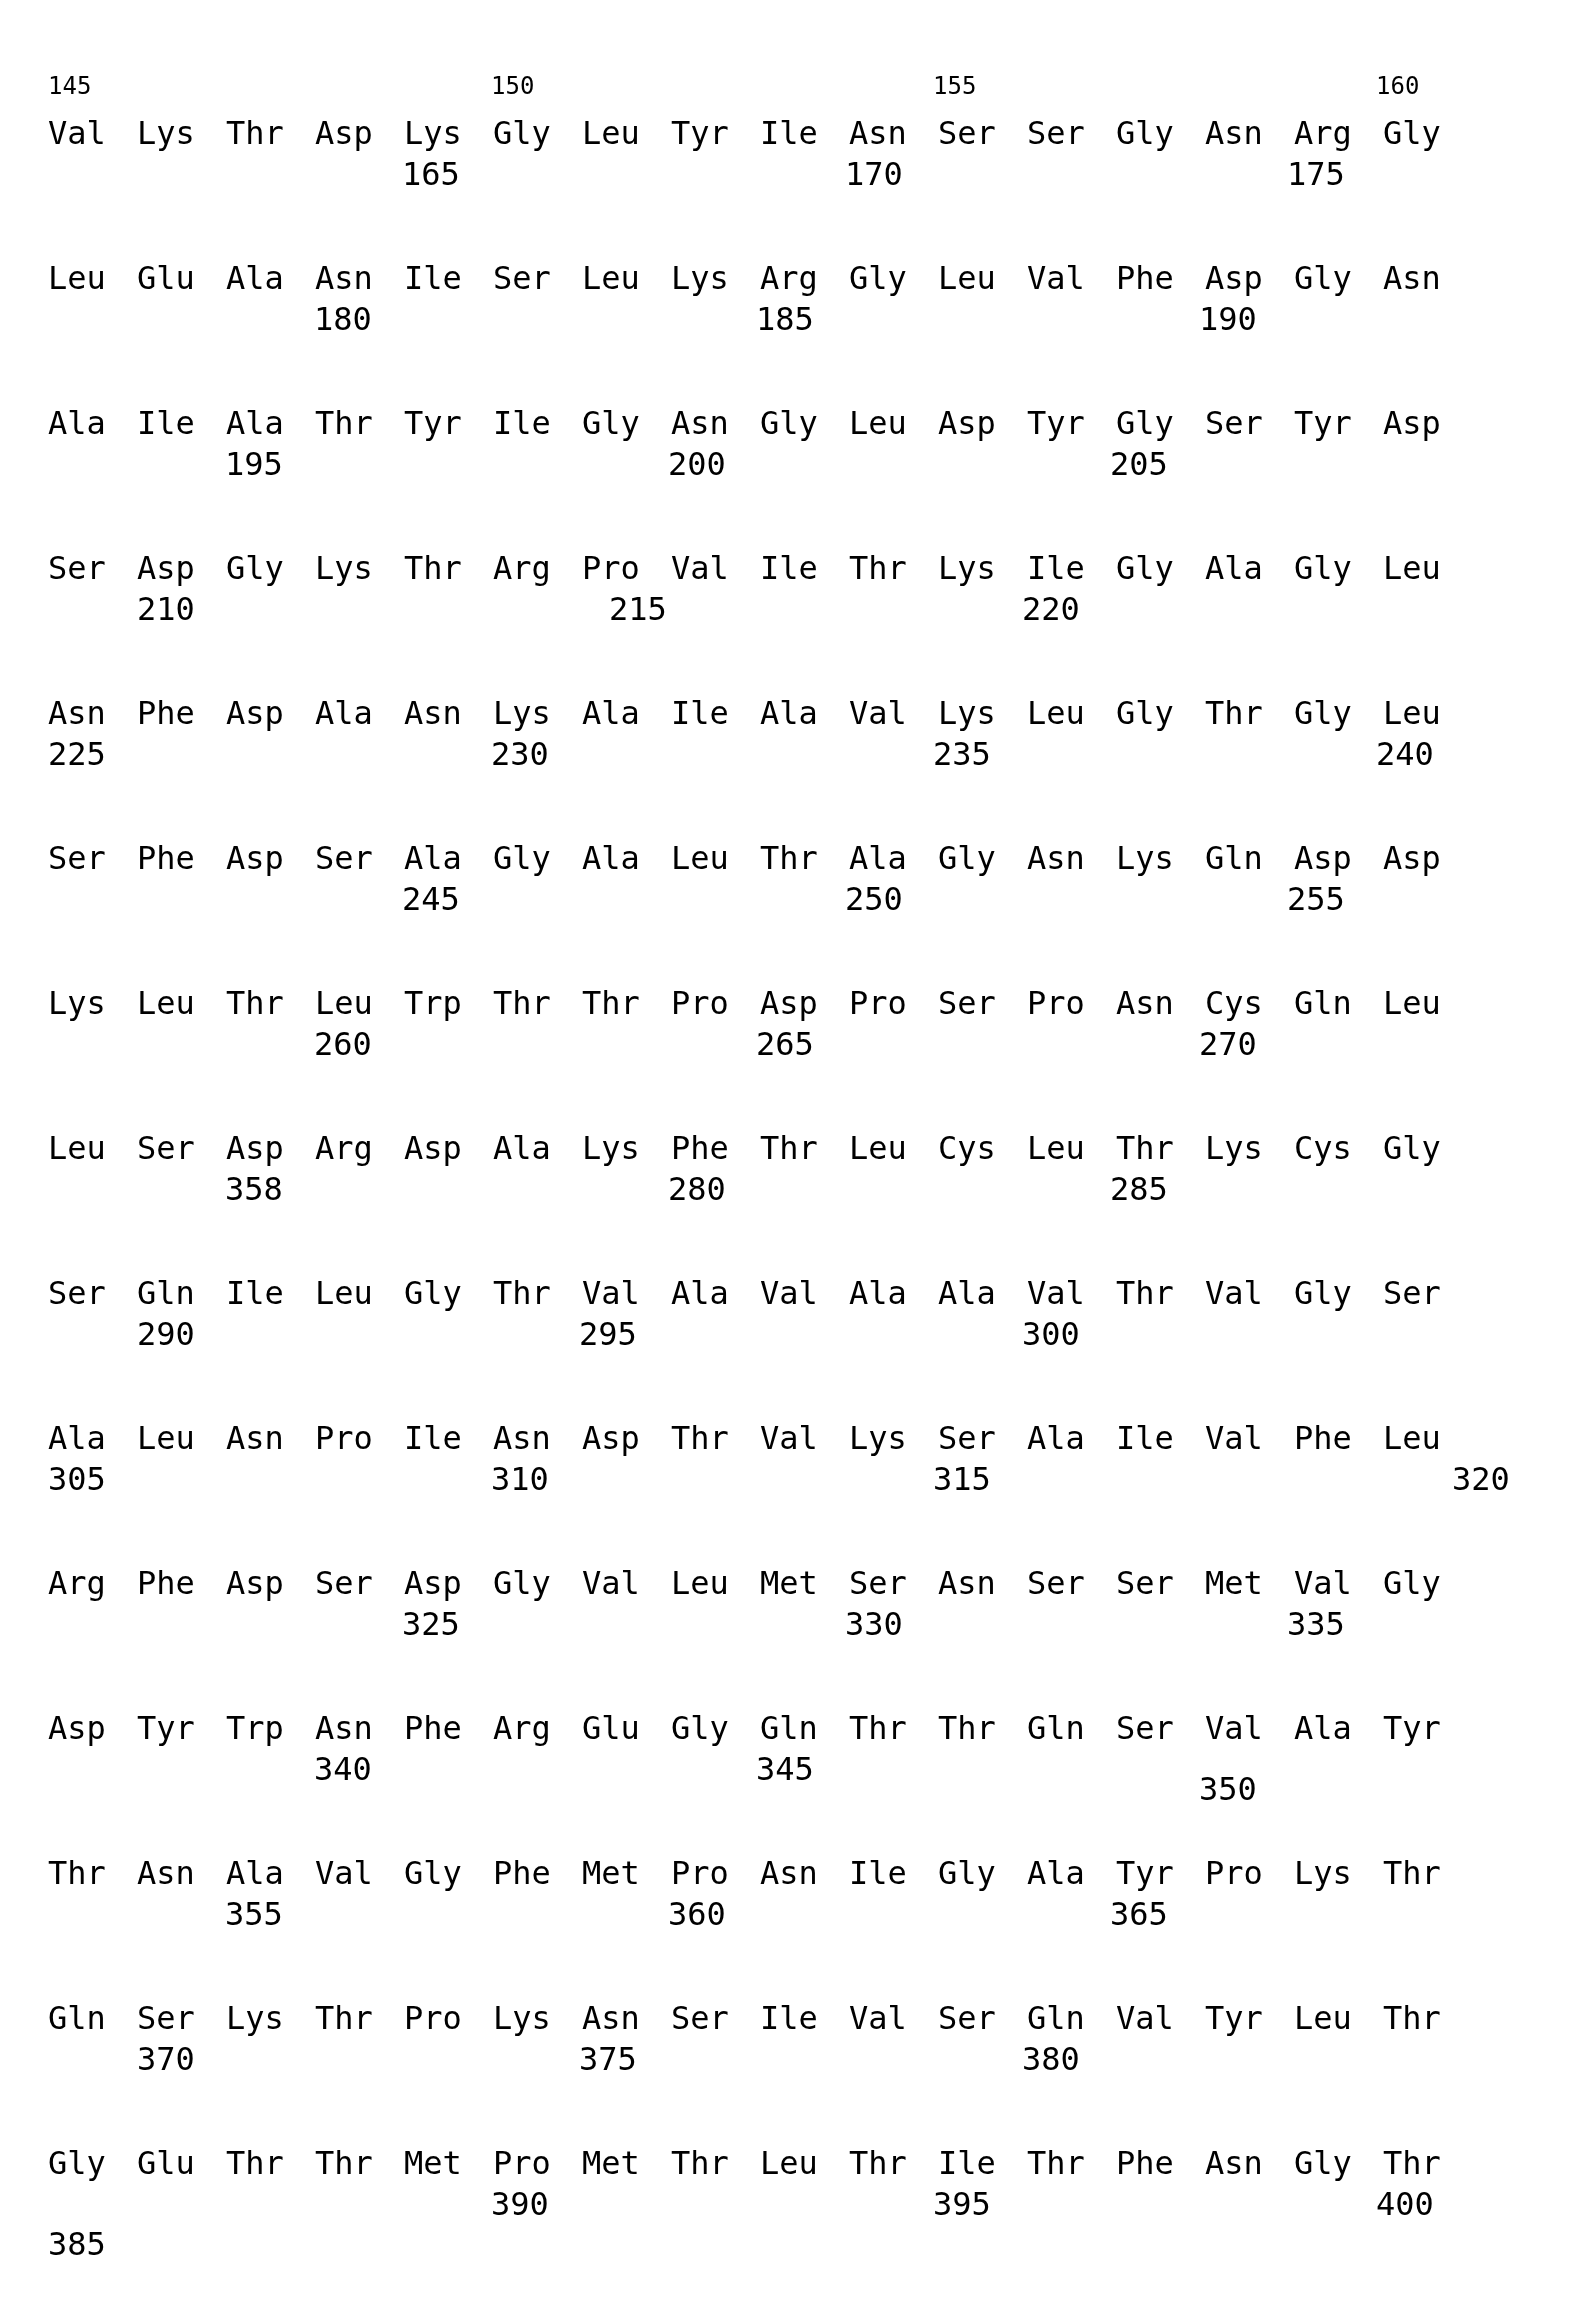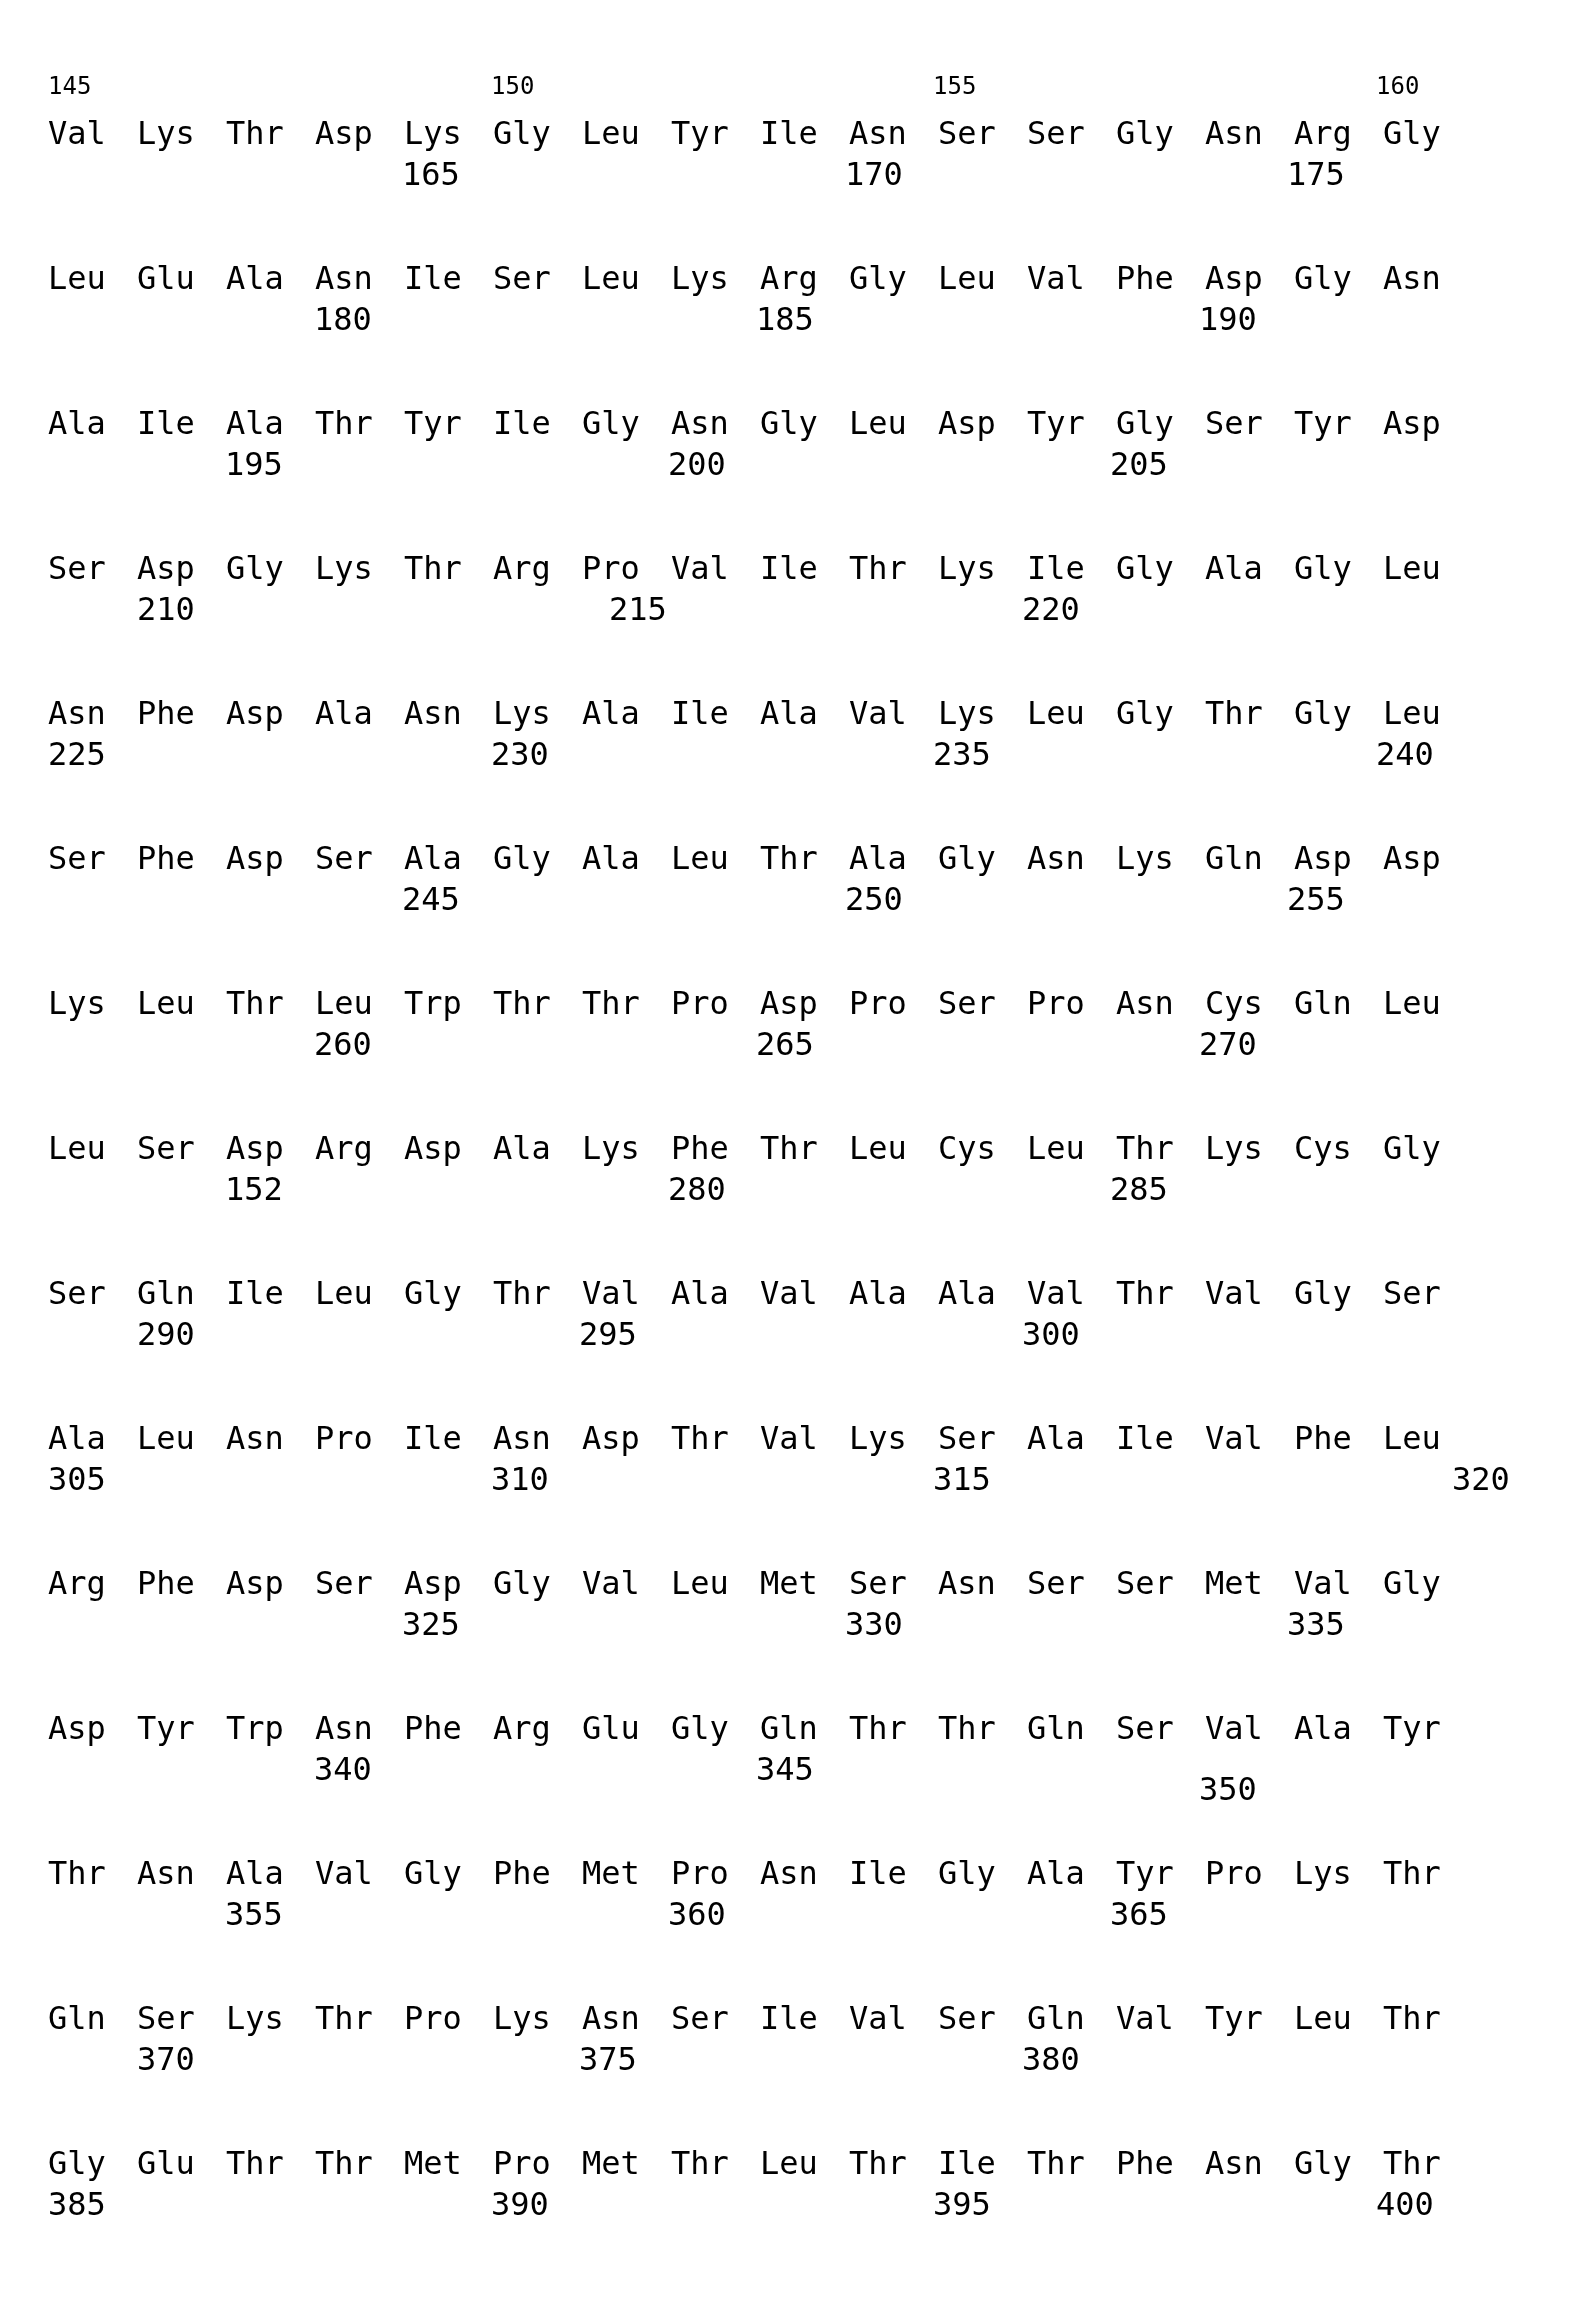--- a/index.html
+++ b/index.html
@@ -128,21 +128,21 @@
         <div class="residue-row"><span class="residue">Lys</span><span class="residue">Leu</span><span class="residue">Thr</span><span class="residue">Leu</span><span class="residue">Trp</span><span class="residue">Thr</span><span class="residue">Thr</span><span class="residue">Pro</span><span class="residue">Asp</span><span class="residue">Pro</span><span class="residue">Ser</span><span class="residue">Pro</span><span class="residue">Asn</span><span class="residue">Cys</span><span class="residue">Gln</span><span class="residue">Leu</span></div>
         <div class="numbers-row">
           <span class="num" style="left: 266px;">260</span>
           <span class="num" style="left: 708px;">265</span>
           <span class="num" style="left: 1151px;">270</span>
         </div>
       </div>
       <div class="seq-block">
         <div class="residue-row"><span class="residue">Leu</span><span class="residue">Ser</span><span class="residue">Asp</span><span class="residue">Arg</span><span class="residue">Asp</span><span class="residue">Ala</span><span class="residue">Lys</span><span class="residue">Phe</span><span class="residue">Thr</span><span class="residue">Leu</span><span class="residue">Cys</span><span class="residue">Leu</span><span class="residue">Thr</span><span class="residue">Lys</span><span class="residue">Cys</span><span class="residue">Gly</span></div>
         <div class="numbers-row">
-          <span class="num" style="left: 177px;">152</span>
+          <span class="num" style="left: 177px;">358</span>
           <span class="num" style="left: 620px;">280</span>
           <span class="num" style="left: 1062px;">285</span>
         </div>
       </div>
       <div class="seq-block">
         <div class="residue-row"><span class="residue">Ser</span><span class="residue">Gln</span><span class="residue">Ile</span><span class="residue">Leu</span><span class="residue">Gly</span><span class="residue">Thr</span><span class="residue">Val</span><span class="residue">Ala</span><span class="residue">Val</span><span class="residue">Ala</span><span class="residue">Ala</span><span class="residue">Val</span><span class="residue">Thr</span><span class="residue">Val</span><span class="residue">Gly</span><span class="residue">Ser</span></div>
         <div class="numbers-row">
           <span class="num" style="left: 89px;">290</span>
           <span class="num" style="left: 531px;">295</span>
           <span class="num" style="left: 974px;">300</span>
@@ -185,21 +185,21 @@
         <div class="residue-row"><span class="residue">Gln</span><span class="residue">Ser</span><span class="residue">Lys</span><span class="residue">Thr</span><span class="residue">Pro</span><span class="residue">Lys</span><span class="residue">Asn</span><span class="residue">Ser</span><span class="residue">Ile</span><span class="residue">Val</span><span class="residue">Ser</span><span class="residue">Gln</span><span class="residue">Val</span><span class="residue">Tyr</span><span class="residue">Leu</span><span class="residue">Thr</span></div>
         <div class="numbers-row">
           <span class="num" style="left: 89px;">370</span>
           <span class="num" style="left: 531px;">375</span>
           <span class="num" style="left: 974px;">380</span>
         </div>
       </div>
       <div class="seq-block">
         <div class="residue-row"><span class="residue">Gly</span><span class="residue">Glu</span><span class="residue">Thr</span><span class="residue">Thr</span><span class="residue">Met</span><span class="residue">Pro</span><span class="residue">Met</span><span class="residue">Thr</span><span class="residue">Leu</span><span class="residue">Thr</span><span class="residue">Ile</span><span class="residue">Thr</span><span class="residue">Phe</span><span class="residue">Asn</span><span class="residue">Gly</span><span class="residue">Thr</span></div>
         <div class="numbers-row">
-          <span class="num" style="left: 0px;">385</span>
+          <span class="num" style="left: 0px; margin-top: 40px;">385</span>
           <span class="num" style="left: 443px;">390</span>
           <span class="num" style="left: 885px;">395</span>
           <span class="num" style="left: 1328px;">400</span>
         </div>
       </div>
     </div>
 </div>
 
 
 </body></html>

